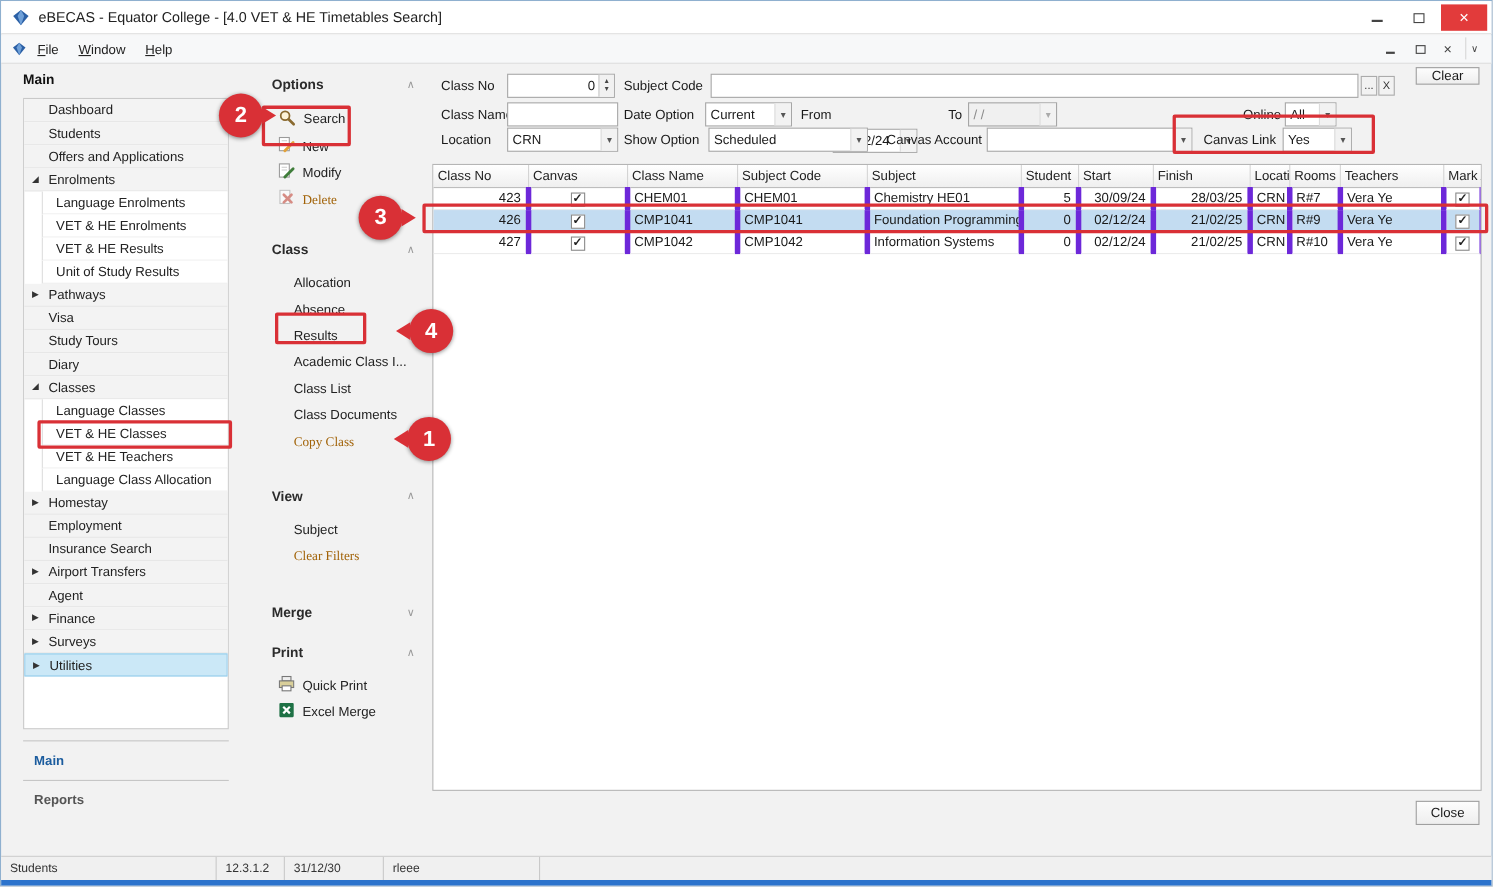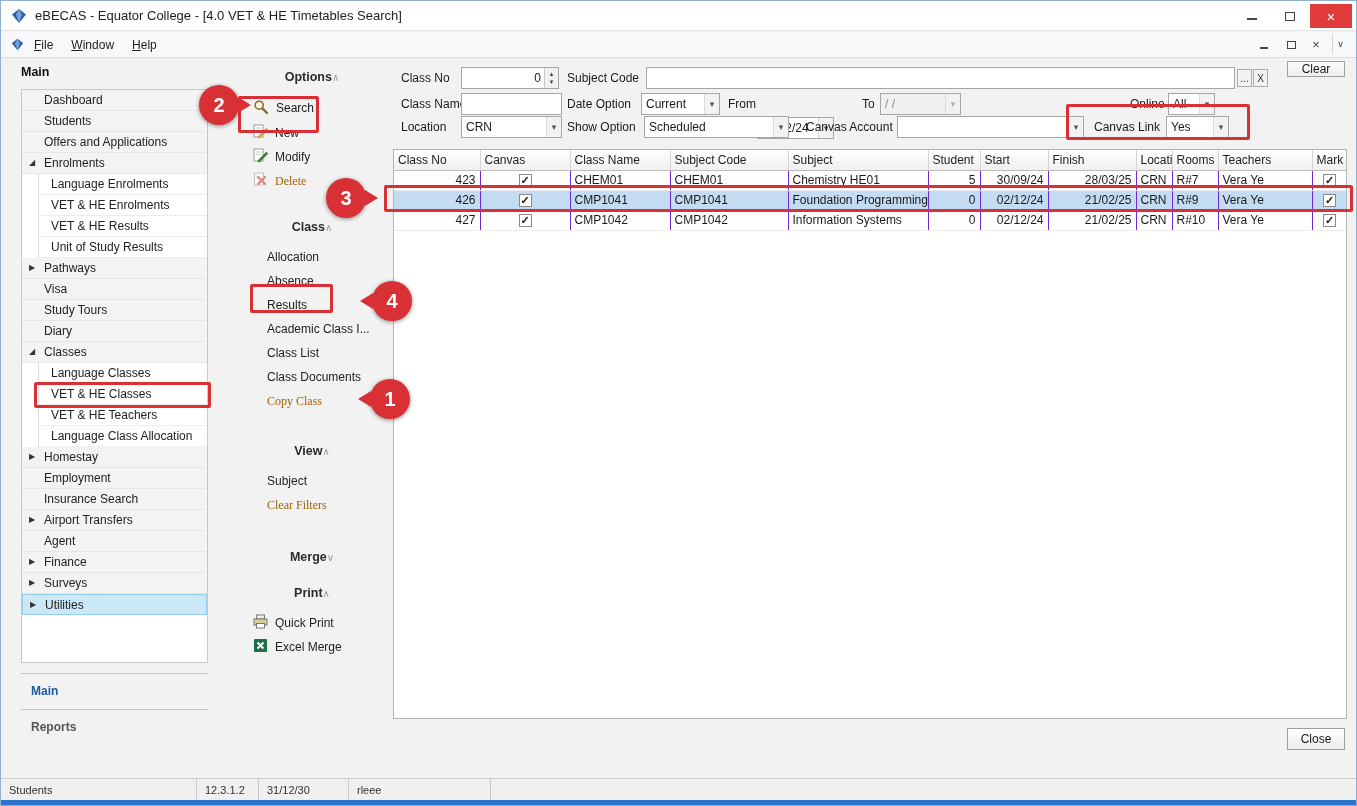--- a/index.html
+++ b/index.html
@@ -41,21 +41,21 @@
   .lvl0 .arrow { position:absolute; left:7px; top:6px; font-size:8px; color:#333; line-height:1; }
   .lvl1 { margin-left:16px; background:#fff; border-bottom:1px solid #ededed; border-left:1px solid #dedede; padding-left:12px; }
   .titem.sel { background:#cbe8f7; border:1px solid #96cdec; }
   .nav-bar { position:absolute; left:20px; width:187px; height:34px; line-height:34px; padding-left:10px;
              border-top:1px solid #c6c6c6; font-weight:bold; cursor:default; }
   .nav-main { top:672px; color:#1b5c9e; }
   .nav-reports { top:708px; color:#555; }
 
   
   .panel { position:absolute; left:240px; top:66px; width:148px; }
-  .sec-h { display:flex; justify-content:center; align-items:center; height:20px;
+  .sec-h { display:flex; justify-content:space-between; align-items:center; height:20px;
            padding:0 12px 0 6px; font-weight:bold; font-size:12.5px; color:#2b2b2b; cursor:default; }
   .sec-h .chev { color:#9a9a9a; font-size:10px; font-weight:normal; }
   .pitem { display:flex; align-items:center; gap:7px; height:24px; padding-left:12px; font-size:12px; color:#222; cursor:default; }
   .pitem.big { height:26px; }
   .pitem.noicon { padding-left:26px; }
   .pitem.disabled { color:#a16207;font-family:Liberation Serif, serif; }
   .gap8{height:8px;} .gap16{height:16px;}
   .gap24{height:24px;} .gap28{height:28px;} .gap30{height:30px;}
   .splitter-dots { position:absolute; left:382px; top:382px; color:#8a8a8a; font-size:14px; }
 
@@ -79,21 +79,21 @@
   .mini-btn { position:absolute; width:15px; height:18px; background:#f2f2f2; border:1px solid #ababab;
               font-size:10px; display:flex; align-items:center; justify-content:center; color:#333; cursor:default; }
 
   
   .grid { position:absolute; left:392px; top:148px; width:954px; height:570px; background:#fff;
           border:1px solid #b5b5b5; overflow:hidden; }
   .grid table { border-collapse:collapse; table-layout:fixed; width:953px; font-size:12px; }
   .grid th { height:20px; background:linear-gradient(#ffffff,#efefef); border-right:1px solid #d4d4d4;
              border-bottom:1px solid #bdbdbd; font-weight:normal; text-align:left; padding:0 4px; color:#222;
              overflow:hidden; white-space:nowrap; }
-  .grid td { height:20px; border-right:1px solid #6d28d9; border-bottom:1px solid #ececec; padding:0 4px;
+  .grid td { height:20px; border-right:5px solid #6d28d9; border-bottom:1px solid #ececec; padding:0 4px;
              overflow:hidden; white-space:nowrap; color:#1a1a1a; }
   .grid tr.sel1 td { background:#d8ecfa; }
   .grid tr.sel2 td { background:#c3dcf1; }
   td.num { text-align:right; }
   td.center, th.center { text-align:center; }
   .cb { display:inline-block; width:13px; height:13px; border:1px solid #8a8a8a; background:#fff;
         line-height:11px; text-align:center; font-size:11px; font-weight:bold; color:#222; }
 
   
   .tabbar { position:absolute; left:0; top:751px; right:0; height:25px; background:#f7f7f7; }

